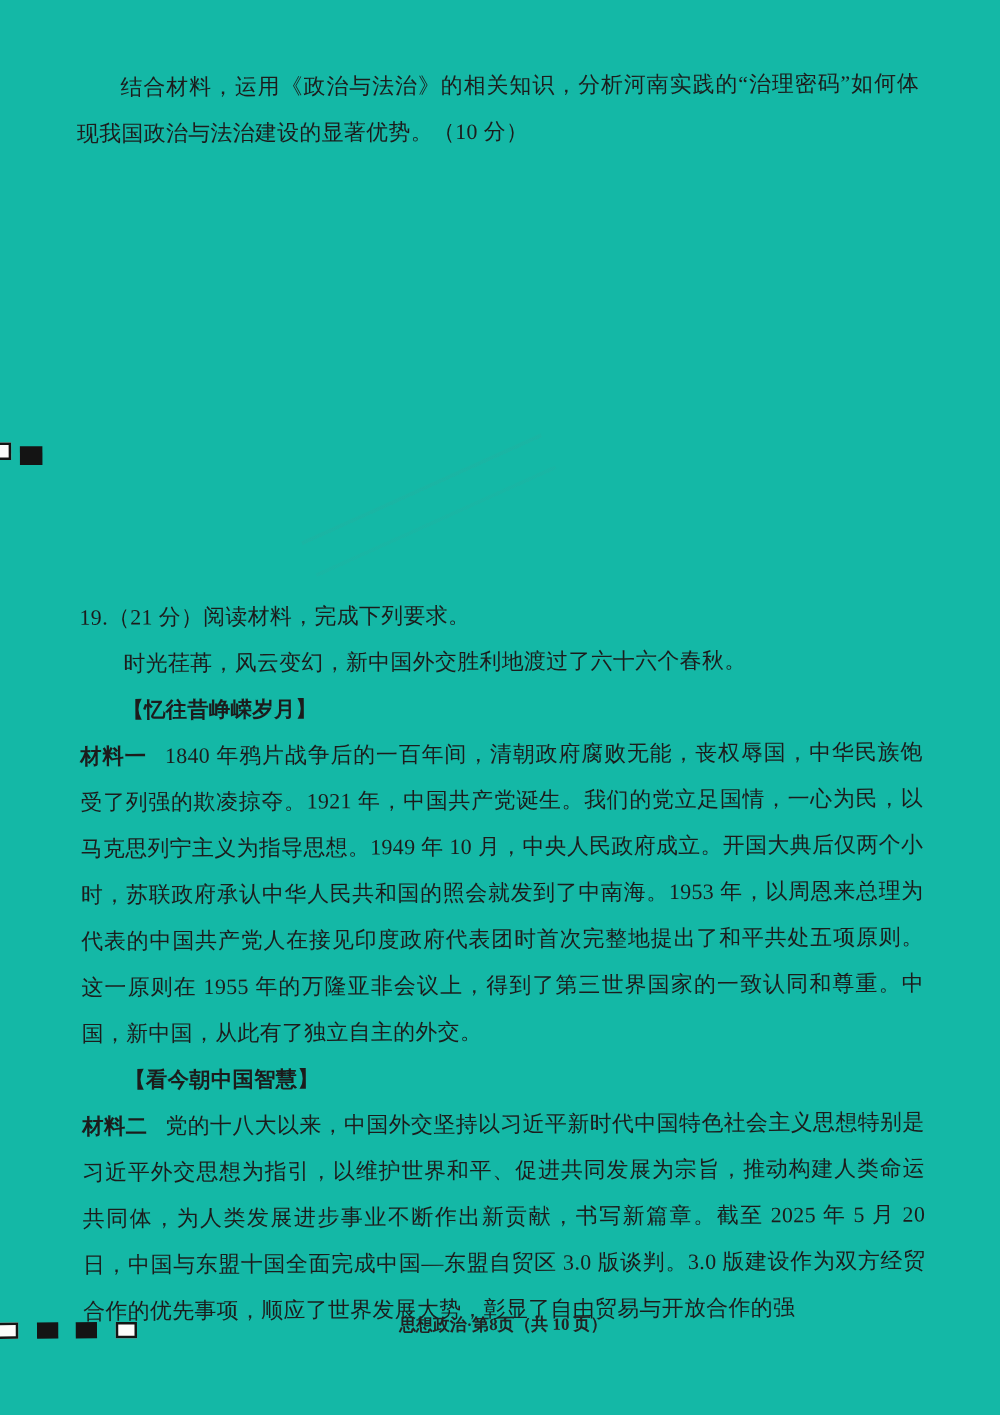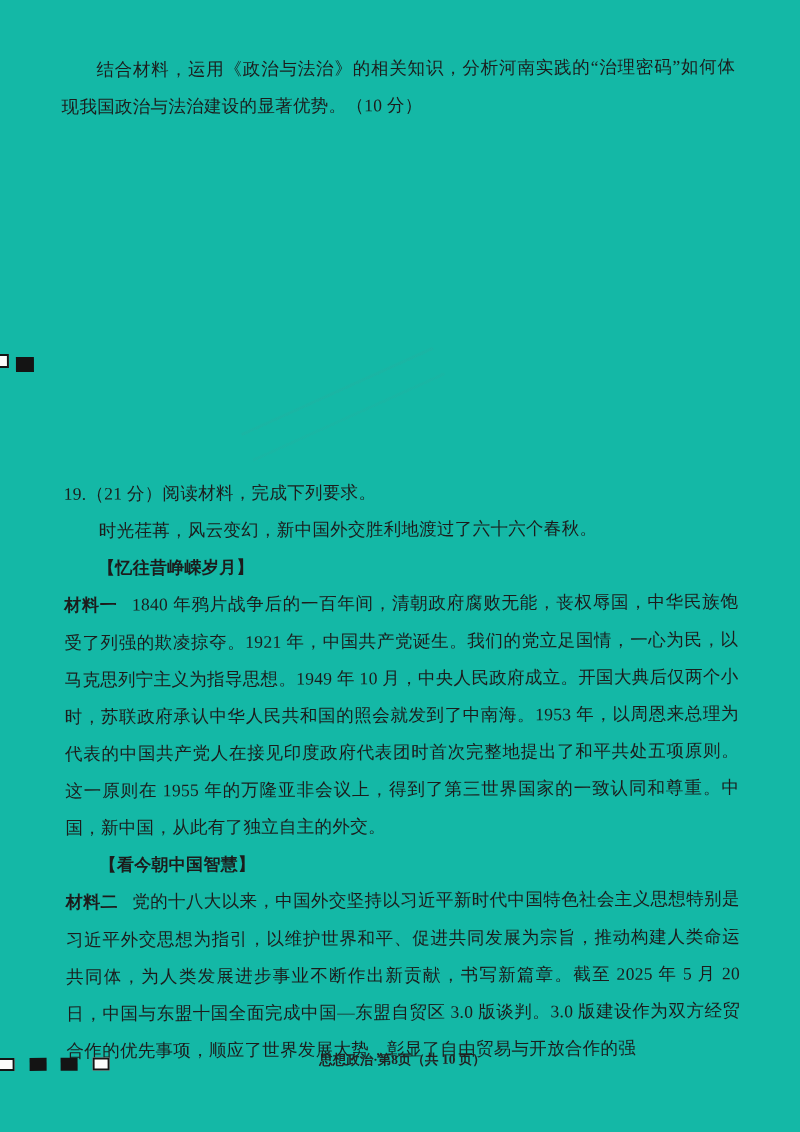--- a/index.html
+++ b/index.html
@@ -20,21 +20,21 @@
     position:absolute;
     top:50px;left:64px;width:674px;
     font-size:17.5px;
     line-height:37px;
     text-align:justify;
     letter-spacing:0.3px;
   }
   .para{margin:0;}
   .indent{text-indent:2em;}
   .section-title{font-weight:bold;font-family:"Liberation Sans","DejaVu Sans",sans-serif;font-size:17px;}
-  .mat-label{font-weight:bold;font-family:Liberation Mono, monospace;margin-right:0.85em;font-size:17px;}
+  .mat-label{font-weight:bold;font-family:Liberation Sans, sans-serif;margin-right:0.85em;font-size:17px;}
   .answer-space{height:350px;}
   .footer{
     position:absolute;
     top:1048px;left:0;right:0;
     text-align:center;
     font-size:13.5px;
     font-weight:600;
     line-height:24px;
     color:#222;
     font-family:"Liberation Serif","DejaVu Serif",serif;

